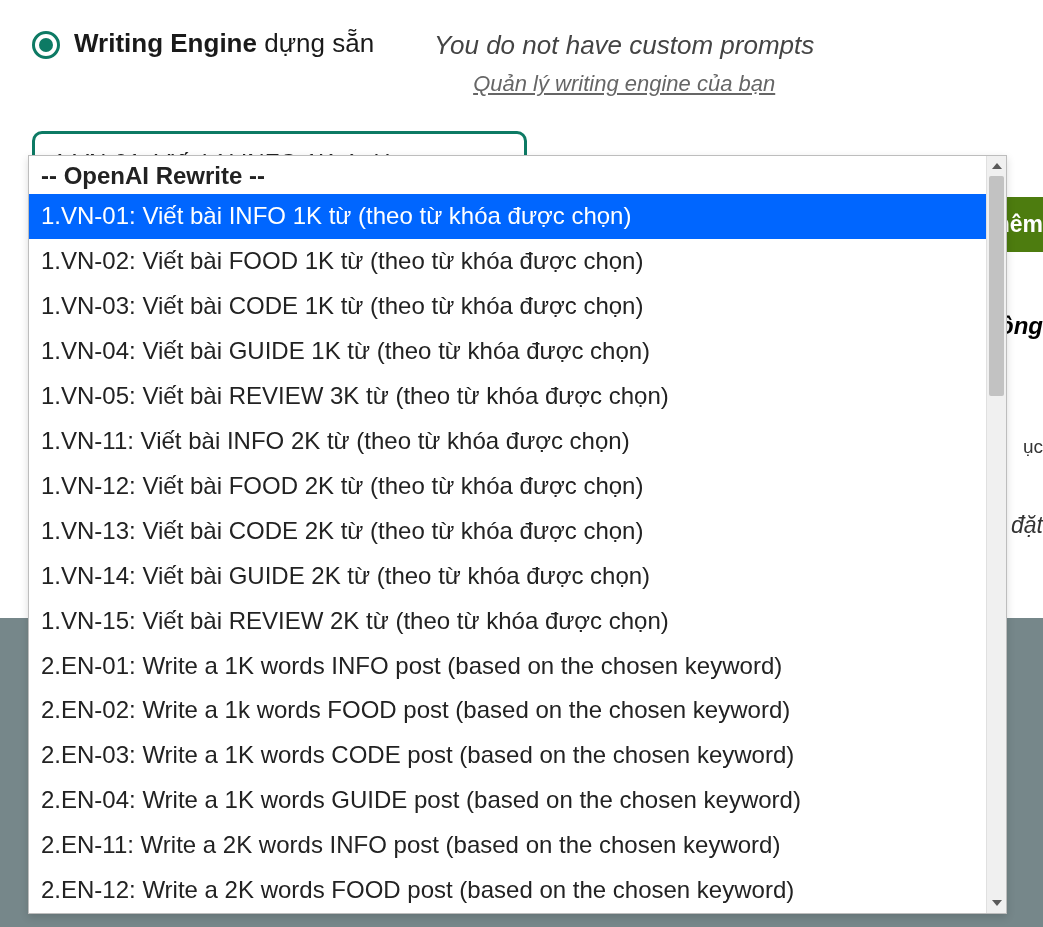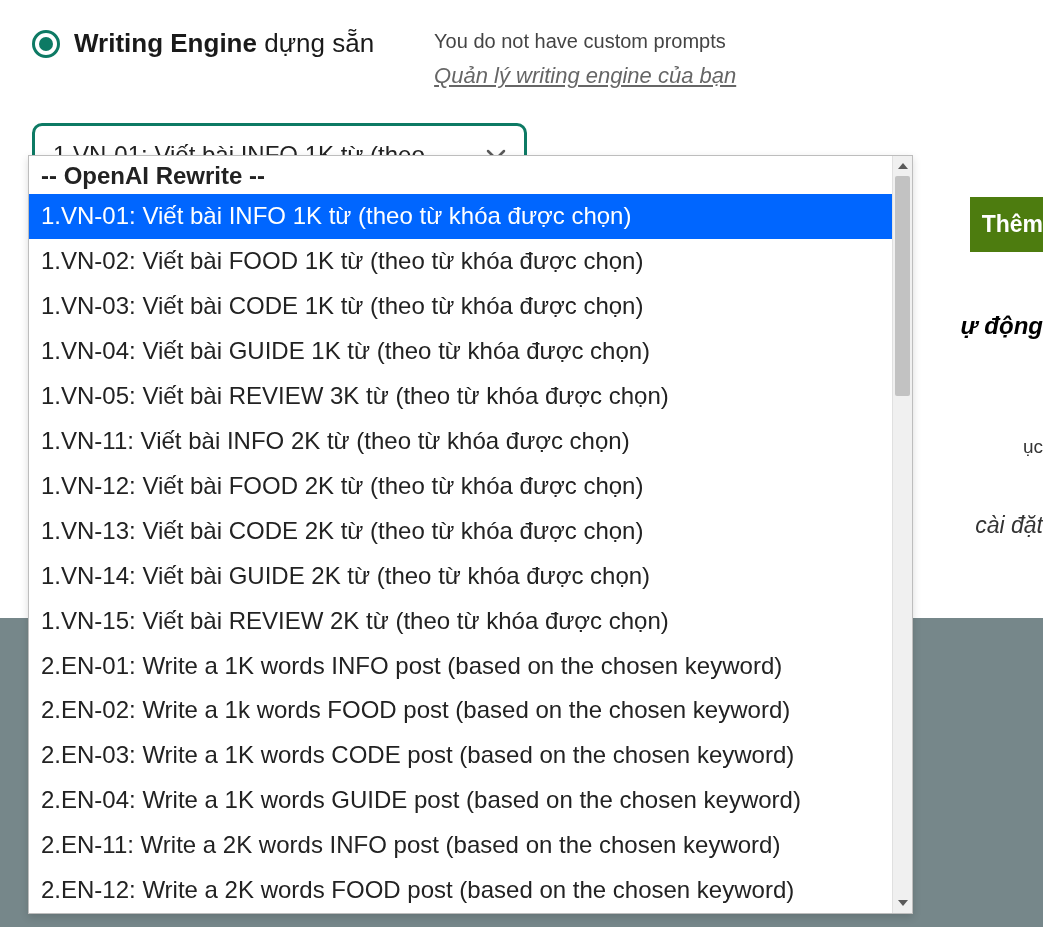--- a/index.html
+++ b/index.html
@@ -27,21 +27,21 @@
   .left-col {
     flex: 0 0 auto;
   }
 
   .right-col {
     padding-top: 2px;
   }
 
   .radio-row {
     display: flex;
-    align-items: center;
+    align-items: flex-end;
     gap: 14px;
   }
 
   .radio-outer {
     width: 28px;
     height: 28px;
     border-radius: 50%;
     border: 3px solid #0d7a64;
     display: flex;
     align-items: center;
@@ -58,21 +58,22 @@
   .engine-label {
     font-size: 26px;
     font-weight: 400;
     color: #1a1a1a;
   }
   .engine-label .bold {
     font-weight: 700;
   }
 
   .no-custom {
-    font-size: 20px;
+    font-style: italic;
+    font-size: 26px;
     color: #444;
     margin-bottom: 10px;
   }
   .manage-link {
     font-style: italic;
     font-size: 22px;
     color: #666;
     text-decoration: underline;
     cursor: pointer;
     text-align: center;
@@ -107,21 +108,21 @@
   .chevron {
     width: 20px;
     height: 14px;
     flex: 0 0 auto;
   }
 
   .dropdown {
     position: absolute;
     top: 155px;
     left: 28px;
-    width: 885px;
+    width: 979px;
     background: #ffffff;
     border: 1px solid #bdbdbd;
     box-shadow: 0 3px 8px rgba(0,0,0,0.15);
     z-index: 100;
   }
 
   .dropdown-inner {
     position: relative;
     max-height: 760px;
     overflow: hidden;

